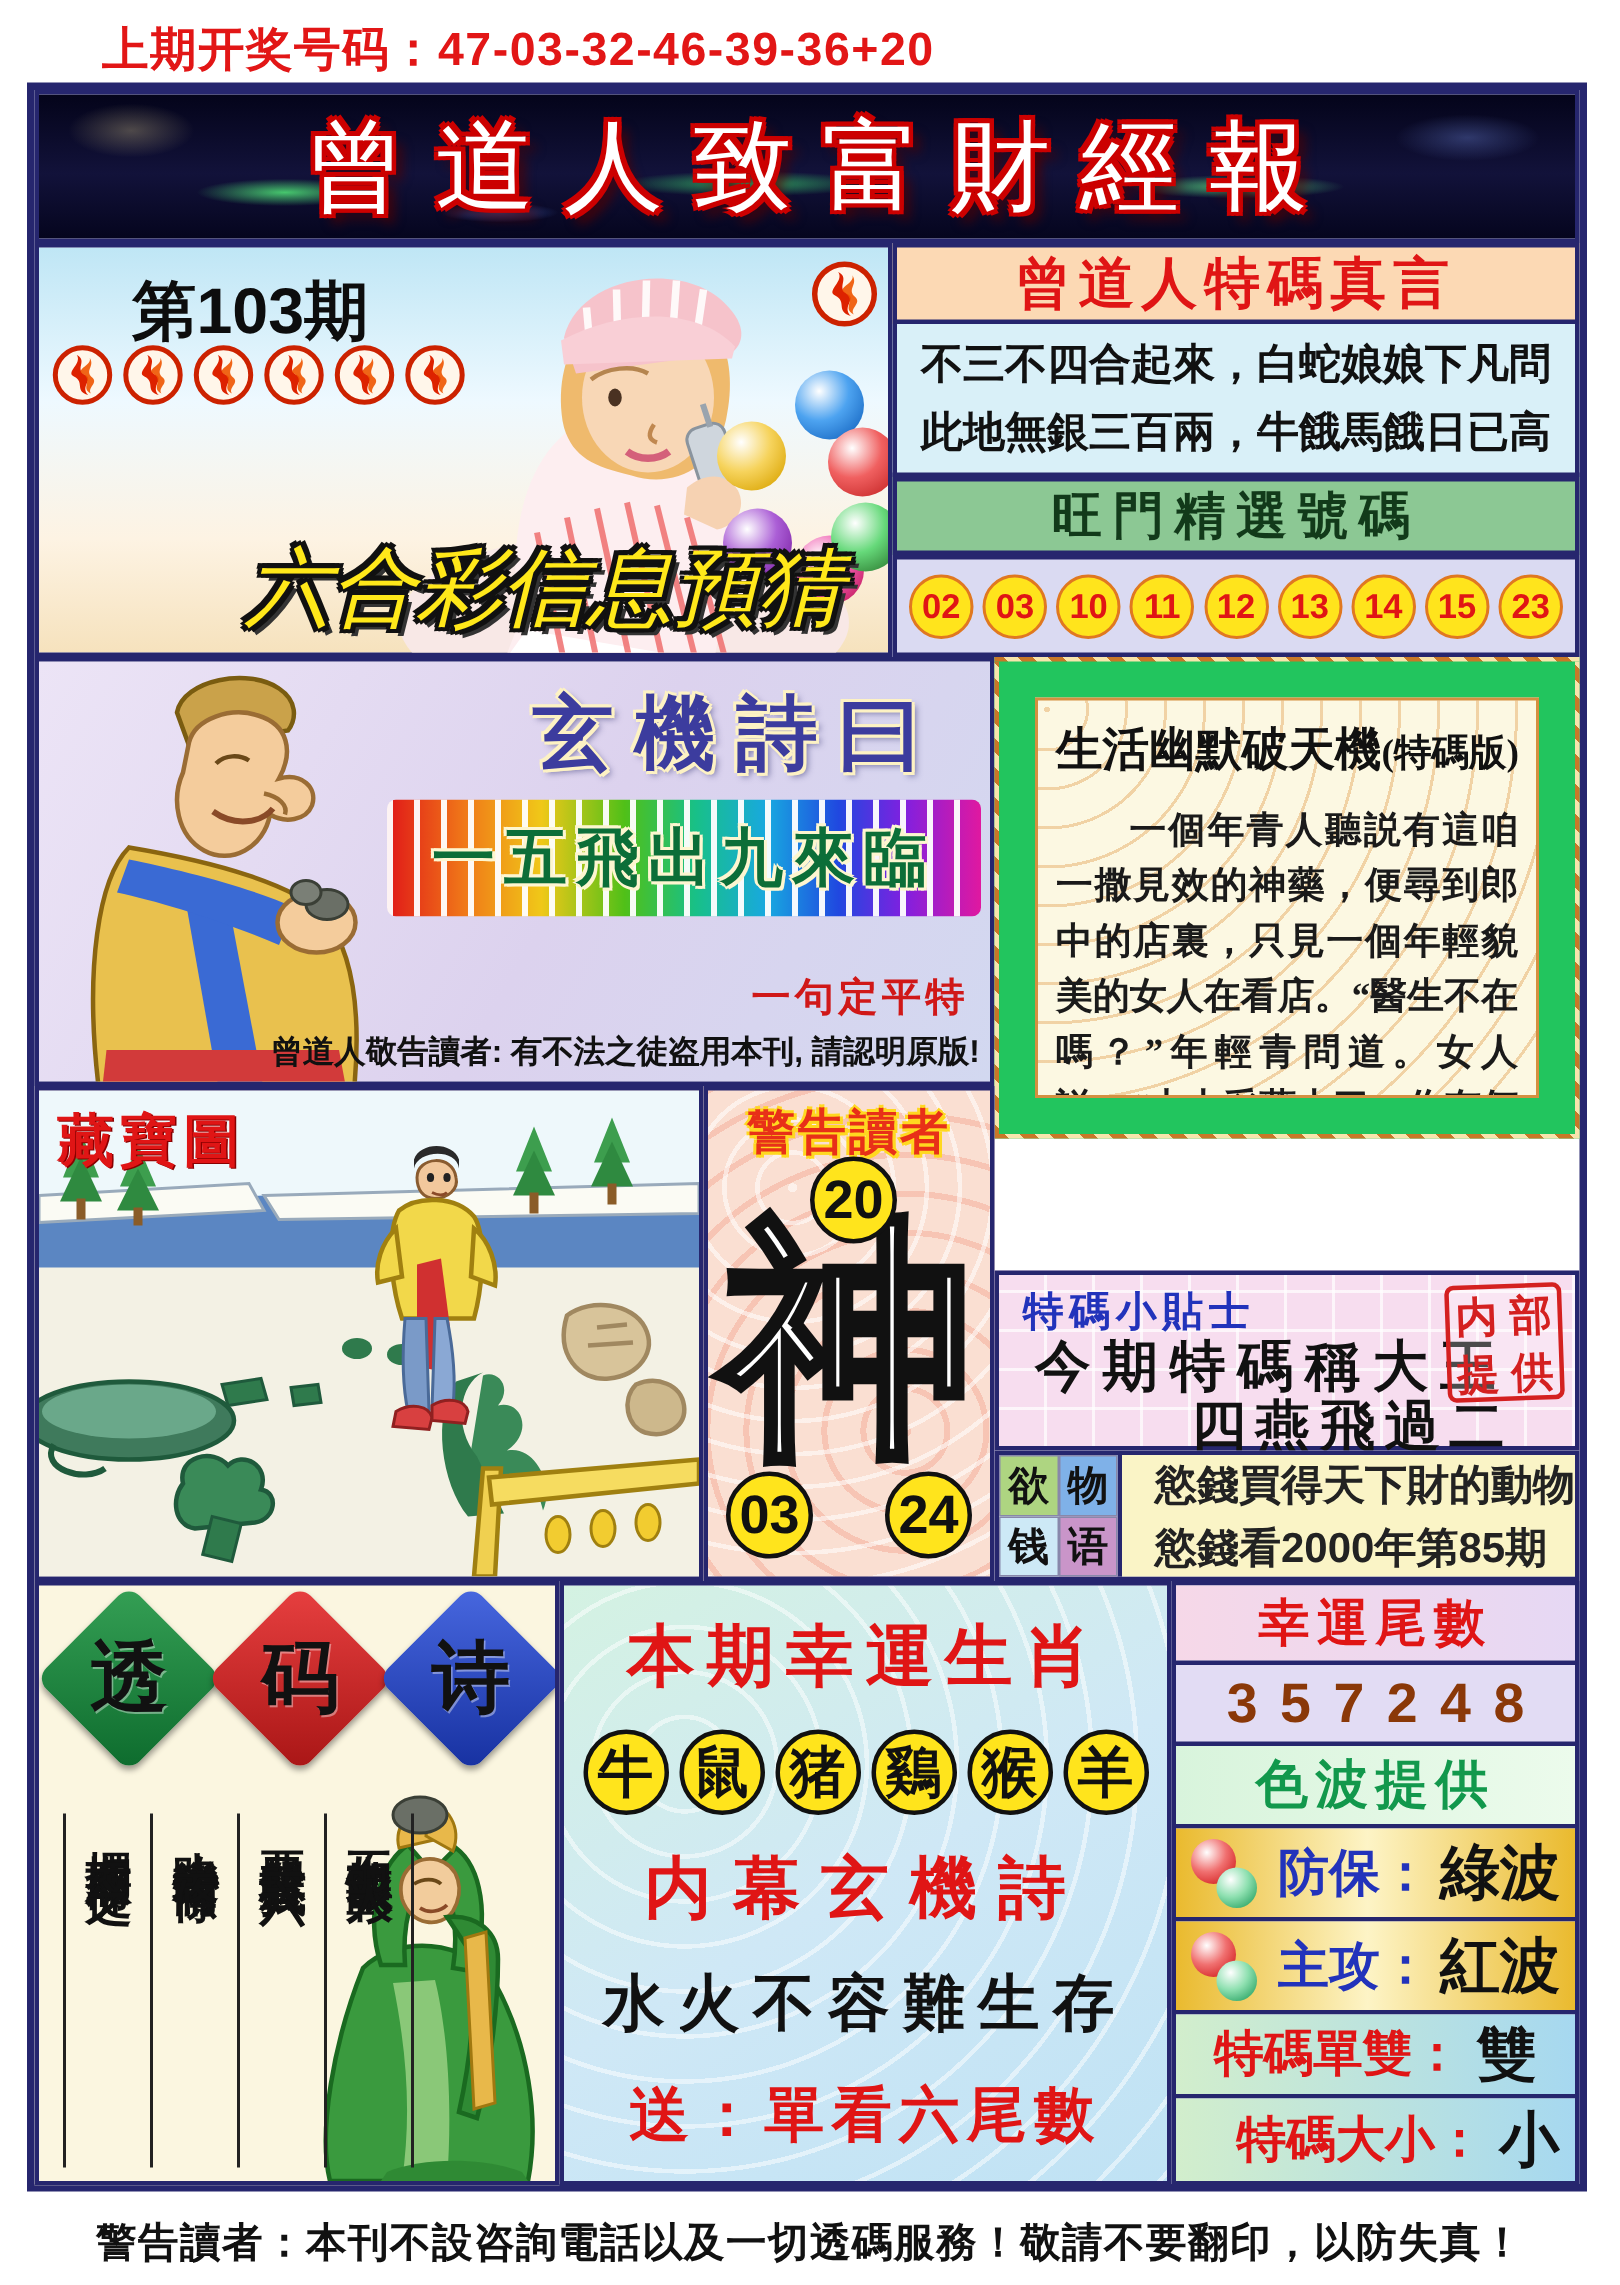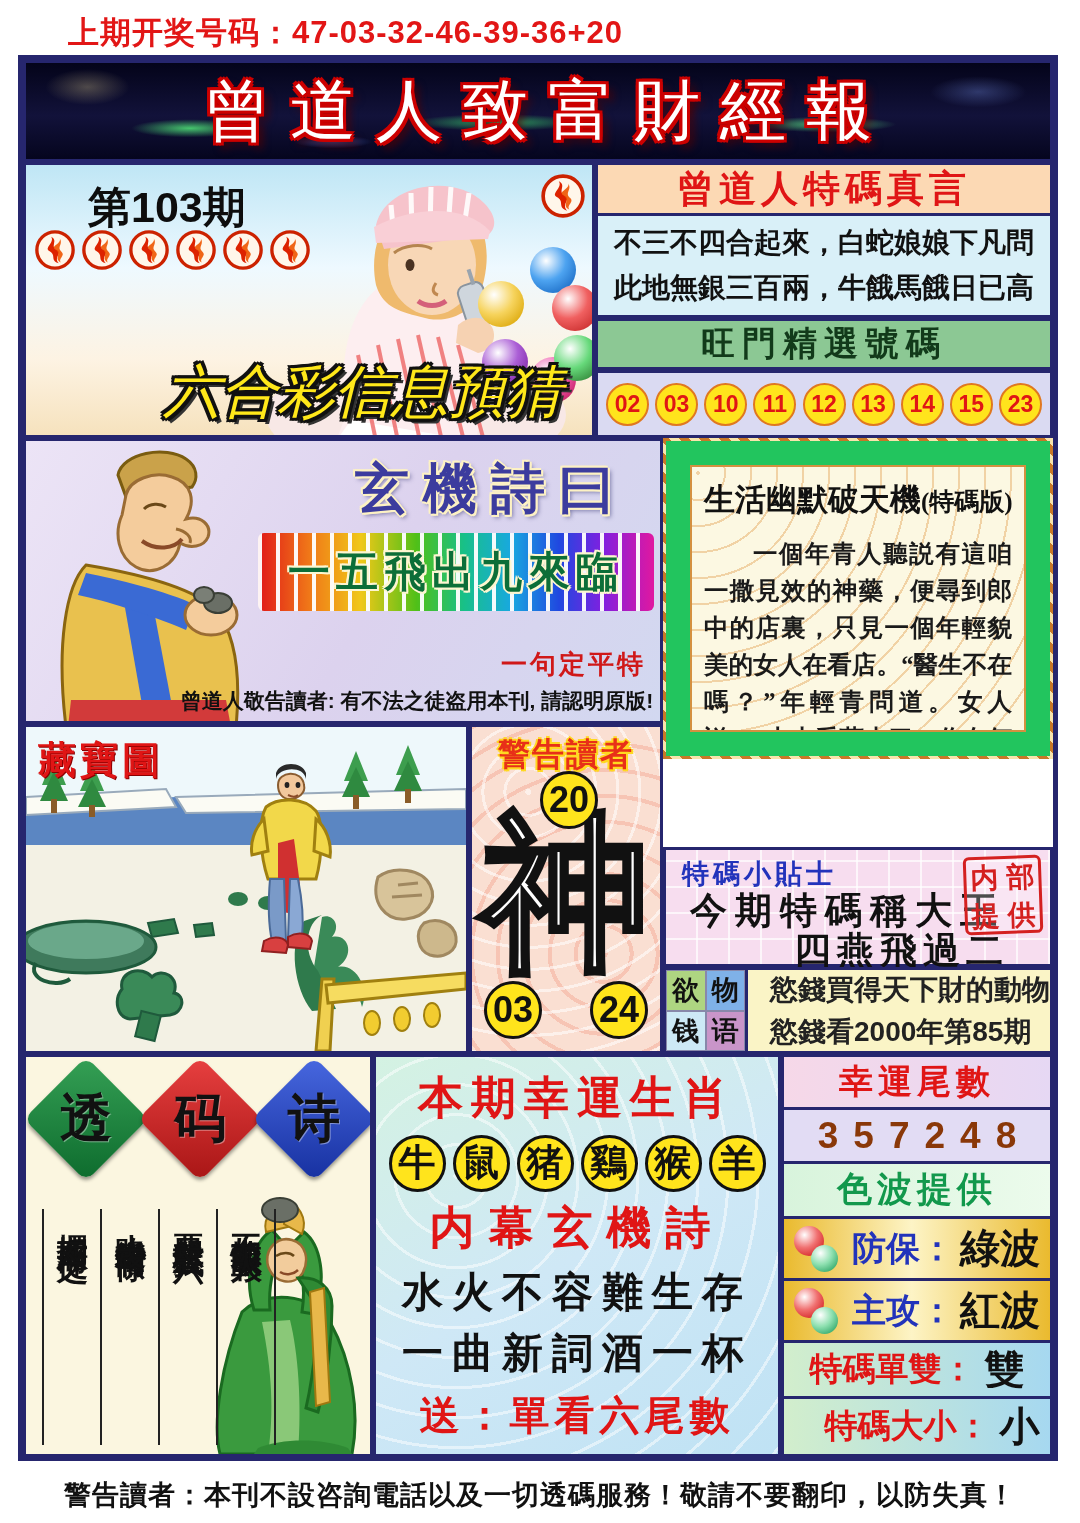--- a/index.html
+++ b/index.html
@@ -514,21 +514,20 @@
       <div class="zodiac-row">
         <div class="zodiac">牛</div>
         <div class="zodiac">鼠</div>
         <div class="zodiac">猪</div>
         <div class="zodiac">鷄</div>
         <div class="zodiac">猴</div>
         <div class="zodiac">羊</div>
       </div>
       <div class="sx-sub">内幕玄機詩</div>
       <div class="sx-poem">水火不容難生存</div>
-      <div class="sx-poem">一曲新詞酒一杯</div>
       <div class="sx-gift">送：單看六尾數</div>
     </div>
 
     <div class="p rbcol">
       <div class="rb-row rb-tails-title">幸運尾數</div>
       <div class="rb-row rb-tails">
         <span>3</span>
           <span>5</span>
         <span>7</span>
           <span>2</span>

